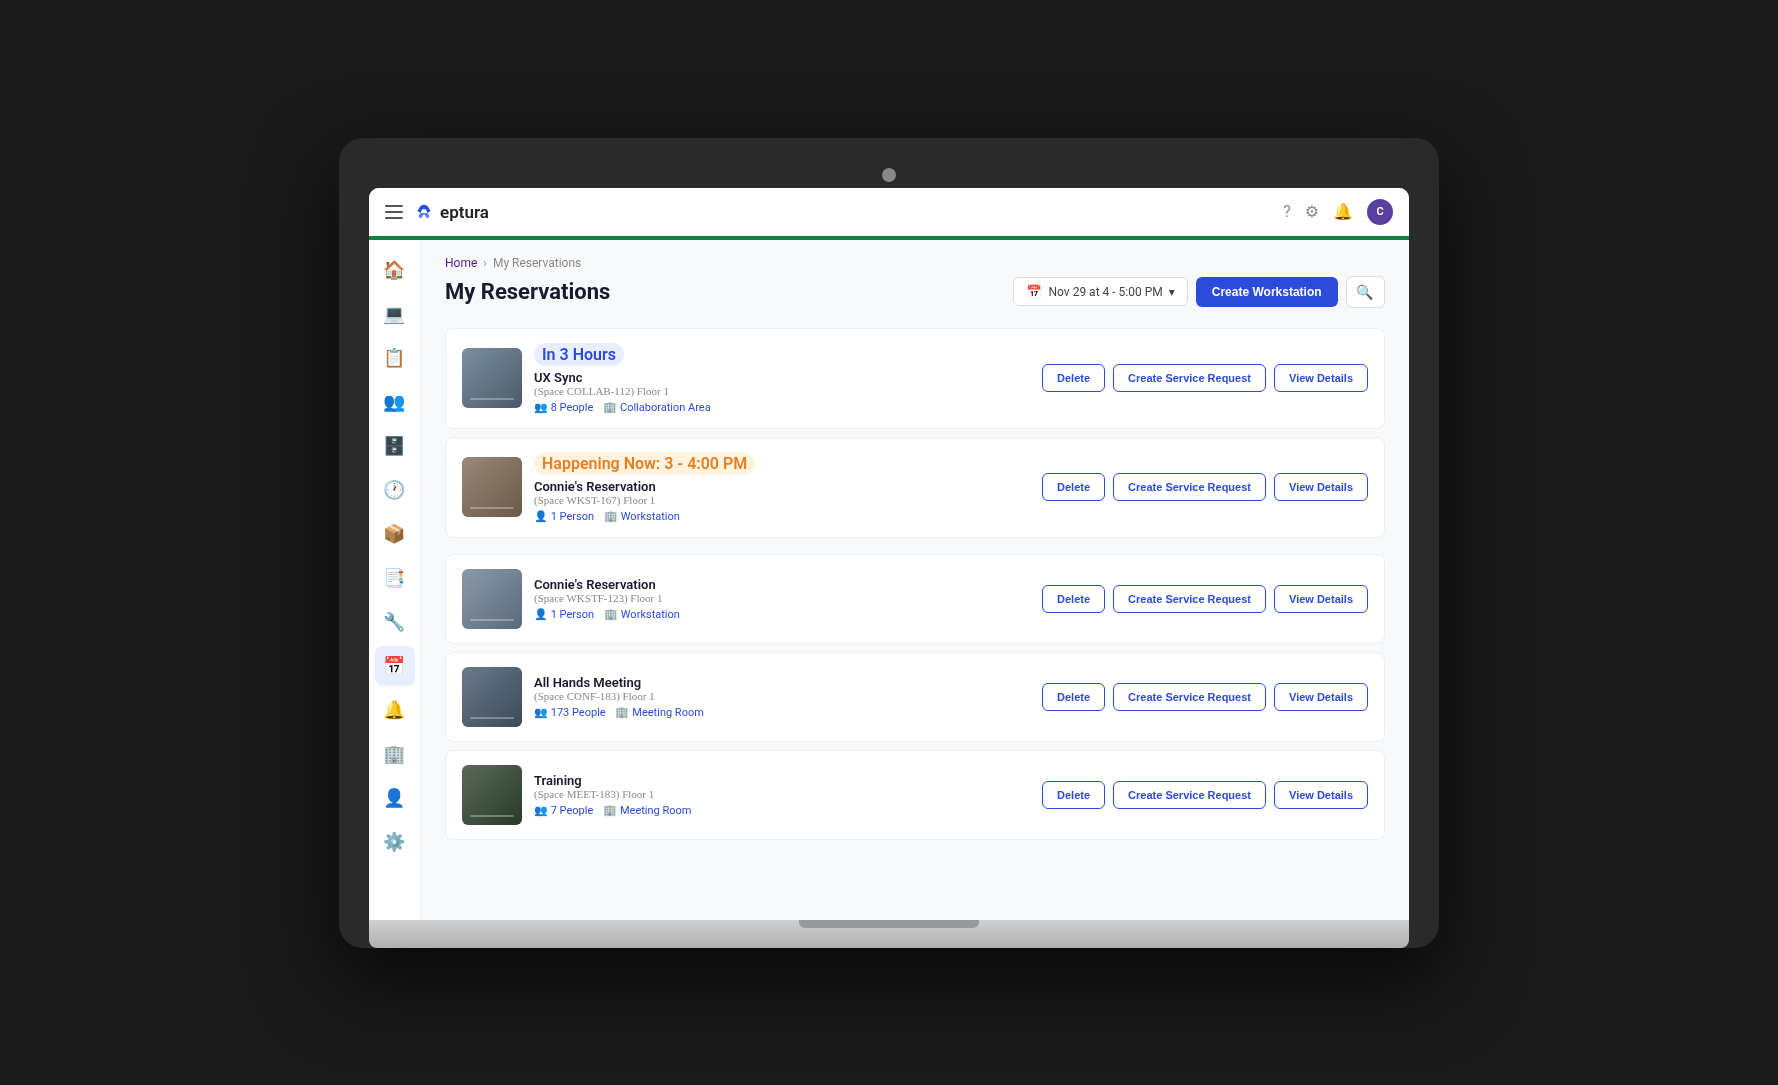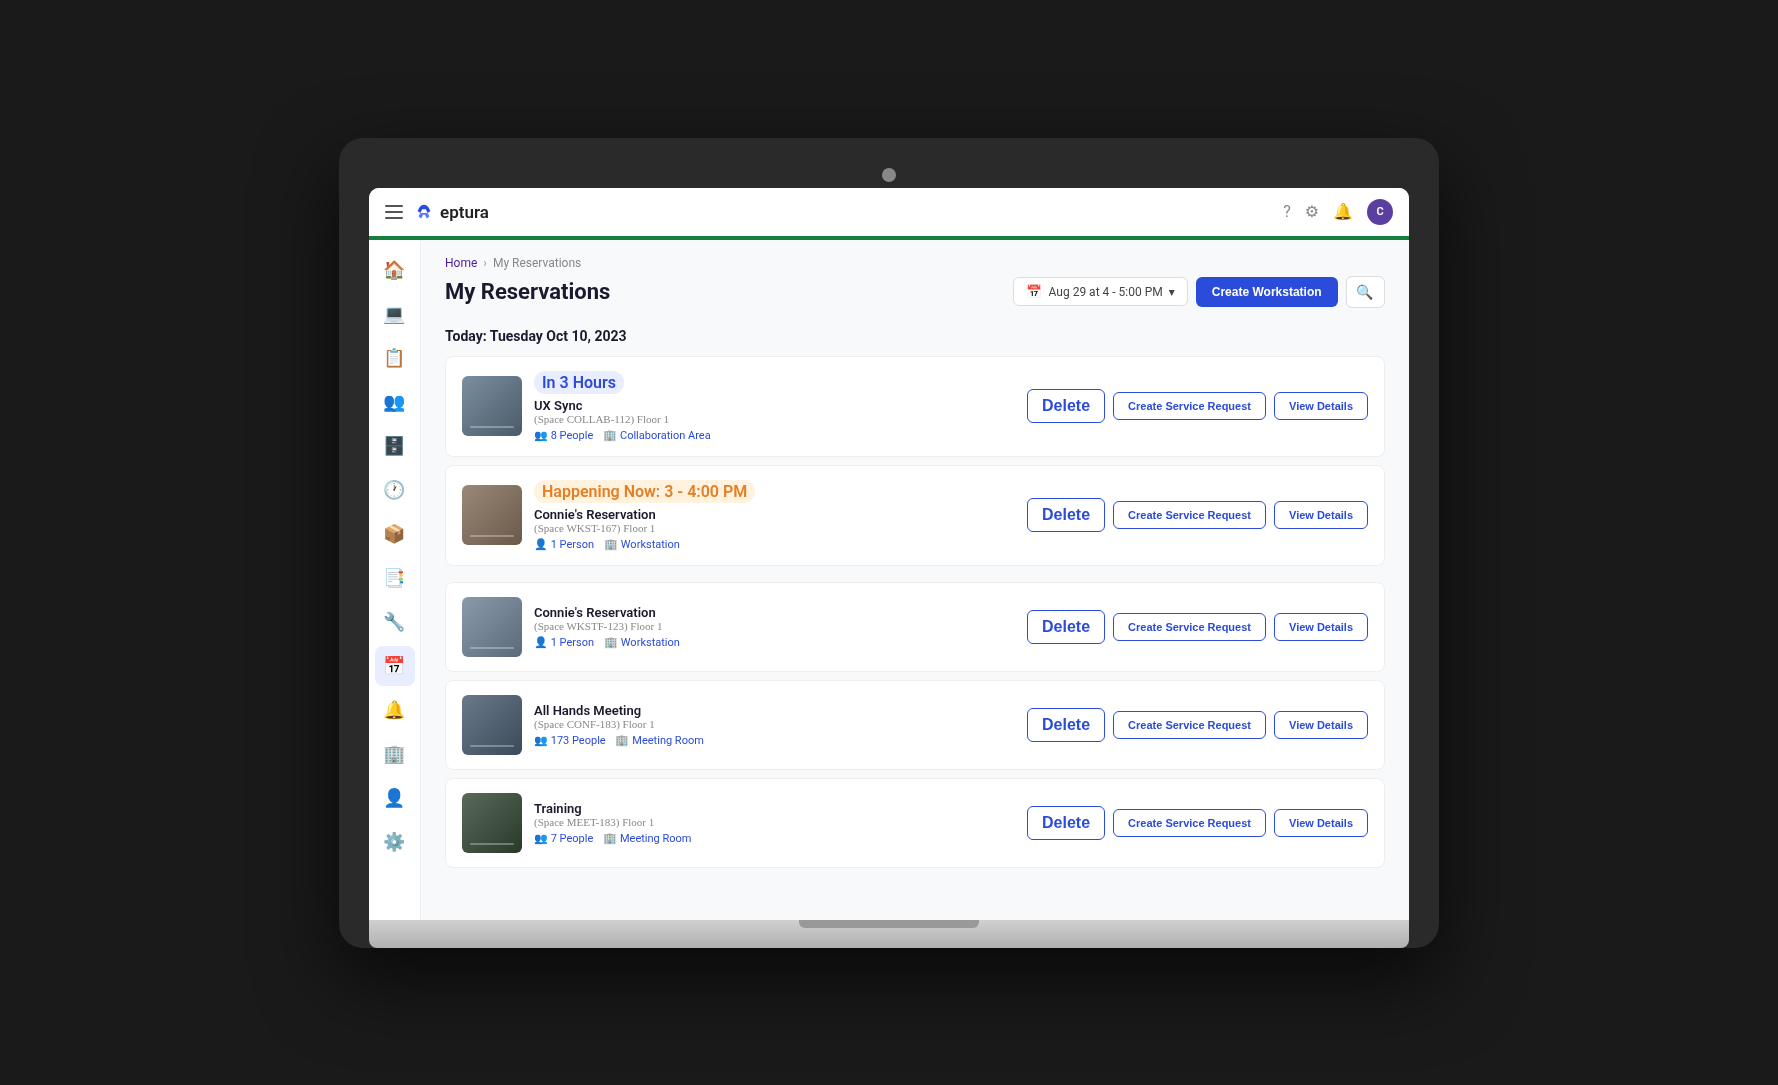--- a/index.html
+++ b/index.html
@@ -285,21 +285,21 @@
       align-items: center;
       gap: 8px;
       flex-shrink: 0;
     }
     .btn-delete {
       border: 1px solid #2b4bdb;
       color: #2b4bdb;
       background: #fff;
       border-radius: 6px;
       padding: 7px 14px;
-      font-size: 16px;
+      font-size: 11px;
       font-weight: 600;
       cursor: pointer;
       white-space: nowrap;
     }
     .btn-service {
       border: 1px solid #2b4bdb;
       color: #2b4bdb;
       background: #fff;
       border-radius: 6px;
       padding: 7px 14px;
@@ -406,30 +406,29 @@
           <span style="color:#4c1d95;">Home</span>
           <span class="breadcrumb-sep">›</span>
           <span class="breadcrumb-current">My Reservations</span>
         </div>
 
         <div class="page-header">
           <h1 class="page-title">My Reservations</h1>
           <div class="header-actions">
             <div class="date-selector">
               <span class="cal-icon">📅</span>
-              <span>Aug 29 at 4 - 5:00 PM</span>
+              <span>Nov 29 at 4 - 5:00 PM</span>
               <span>▾</span>
             </div>
             <button class="btn-create-reservation">Create Workstation</button>
             <button class="btn-search">🔍</button>
           </div>
         </div>
 
         <div class="section-divider">
-          <div class="section-title">Today: Tuesday Oct 10, 2023</div>
 
           <div class="reservation-card">
             <div class="card-left">
               <div class="img-shape img-collab">
                 <div class="table-lines"></div>
               </div>
               <div class="card-info">
                 <span class="card-badge badge-in-hours">In 3 Hours</span>
                 <div class="card-name">UX Sync</div>
                 <div class="card-space">(Space COLLAB-112) Floor 1</div>

